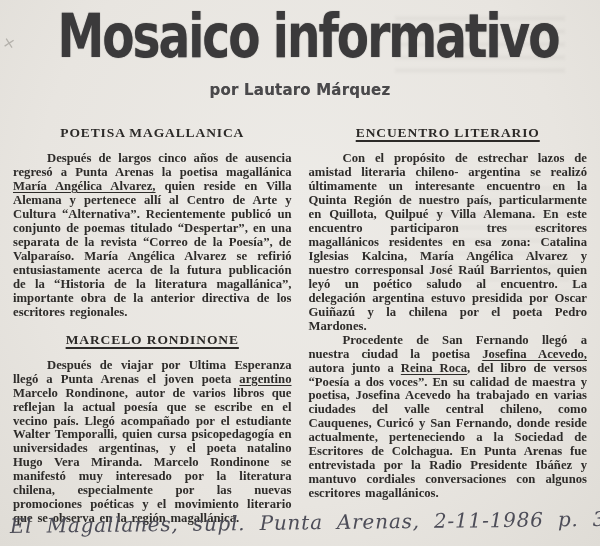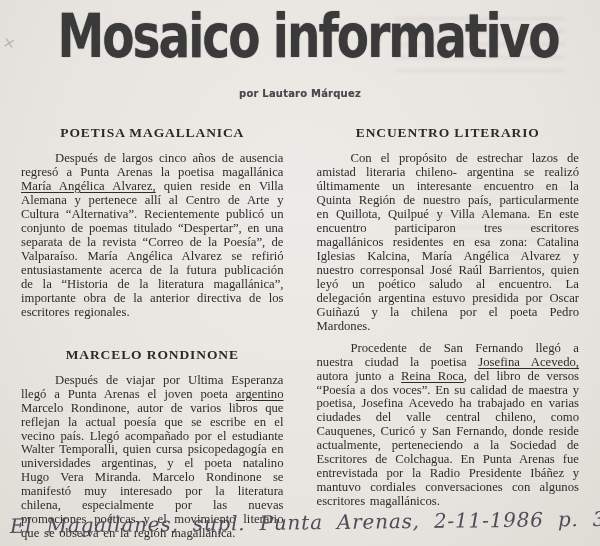--- a/index.html
+++ b/index.html
@@ -34,37 +34,37 @@
     letter-spacing:-2px;
     color:#3b3a3b;
     transform:scaleY(1.3);
     transform-origin:50% 10px;
     text-shadow:0 0 1px rgba(59,58,59,.55);
     white-space:nowrap;
   }
   .byline{
     position:absolute;bottom:7px;left:0;width:100%;
     font-family:"DejaVu Sans",sans-serif;font-weight:700;
-    font-size:10px;color:#4a494b;letter-spacing:.2px;
+    font-size:15px;color:#4a494b;letter-spacing:.2px;
     text-shadow:0 0 .5px rgba(74,73,75,.5);
   }
   .cols{display:flex;gap:17px;padding:12px 13px 0;}
   .col{flex:1;min-width:0;}
   .article{margin:0;}
   .heading{
     margin:7px 0 11px;text-align:center;
     font-size:13.5px;font-weight:bold;letter-spacing:.9px;color:#2c2a28;
   }
-  .article + .article .heading{margin-top:27px;}
-  .hu{text-underline-offset:3px;text-decoration-thickness:1.5px;}
+  .article + .article .heading{margin-top:12px;}
+  .hu{text-decoration:underline;text-underline-offset:3px;text-decoration-thickness:1.5px;}
   .body{
-    margin:8px;
+    margin:0;
     font-size:12.7px;line-height:1.1;
     text-align:justify;text-indent:34px;
-    word-spacing:1.5px;color:#2e2c2a;
+    word-spacing:1.5px;color:#2e2c2a;font-weight:bold;
   }
   .u{text-decoration:underline;text-underline-offset:2px;}
   .handwriting{
     position:absolute;left:10px;bottom:8px;width:586px;
     font-family:"DejaVu Serif",serif;font-style:italic;
     font-size:20px;color:#4d4d58;
     letter-spacing:.8px;word-spacing:7px;
     transform:rotate(-.7deg);transform-origin:left bottom;
     white-space:nowrap;
   }

